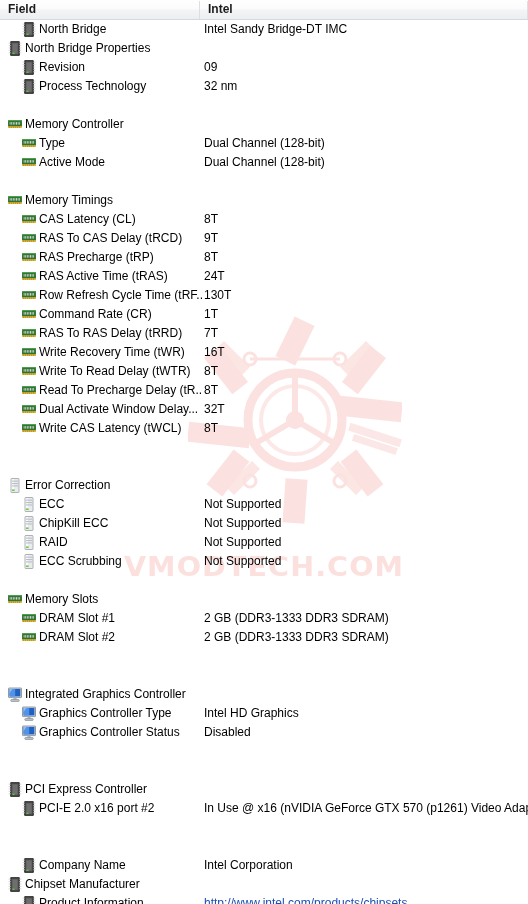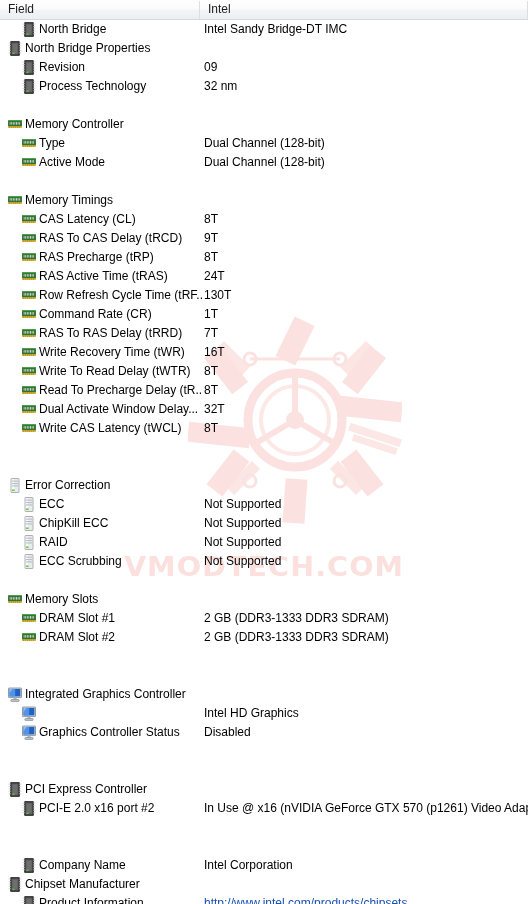--- a/index.html
+++ b/index.html
@@ -51,20 +51,21 @@
   
   #header {
     position: absolute;
     left: 0; top: 0;
     width: 528px;
     height: 20px;
     background: linear-gradient(to bottom, #ffffff 0%, #fbfbfc 45%, #f3f4f6 55%, #eceef1 100%);
     border-bottom: 1px solid #d6d9dc;
     box-sizing: border-box;
     z-index: 3;
+    font-weight: bold;
   }
   #header .hcell {
     position: absolute;
     top: 0;
     height: 19px;
     line-height: 19px;
     font-size: 12px;
     color: #1c1c1c;
     white-space: nowrap;
     overflow: hidden;
@@ -935,20 +936,21 @@
       <span class="icon-wrap">
         <svg class="ic" viewBox="0 0 14 15" xmlns="http://www.w3.org/2000/svg">
           <rect x="0.5" y="1" width="13" height="9.6" rx="0.6" fill="#cfd4da" stroke="#7e868f" stroke-width="0.8"></rect>
           <rect x="1.6" y="2" width="10.8" height="7.4" fill="#1f62c4"></rect>
           <path d="M1.6 2 L7.2 2 L7.2 9.4 L1.6 9.4 Z" fill="#4f93ea"></path>
           <path d="M1.6 2 L4.4 2 L1.6 6 Z" fill="#8fc0f5"></path>
           <rect x="5.4" y="10.8" width="3.2" height="2" fill="#aeb5bd"></rect>
           <rect x="2.8" y="12.6" width="8.4" height="1.8" rx="0.7" fill="#c6ccd3" stroke="#7e868f" stroke-width="0.7"></rect>
         </svg>
       </span>
+      <span class="fld">Graphics Controller Type</span>
       <span class="val">Intel HD Graphics</span>
     </div>
     <div class="row lvl1">
       <span class="icon-wrap">
         <svg class="ic" viewBox="0 0 14 15" xmlns="http://www.w3.org/2000/svg">
           <rect x="0.5" y="1" width="13" height="9.6" rx="0.6" fill="#cfd4da" stroke="#7e868f" stroke-width="0.8"></rect>
           <rect x="1.6" y="2" width="10.8" height="7.4" fill="#1f62c4"></rect>
           <path d="M1.6 2 L7.2 2 L7.2 9.4 L1.6 9.4 Z" fill="#4f93ea"></path>
           <path d="M1.6 2 L4.4 2 L1.6 6 Z" fill="#8fc0f5"></path>
           <rect x="5.4" y="10.8" width="3.2" height="2" fill="#aeb5bd"></rect>

